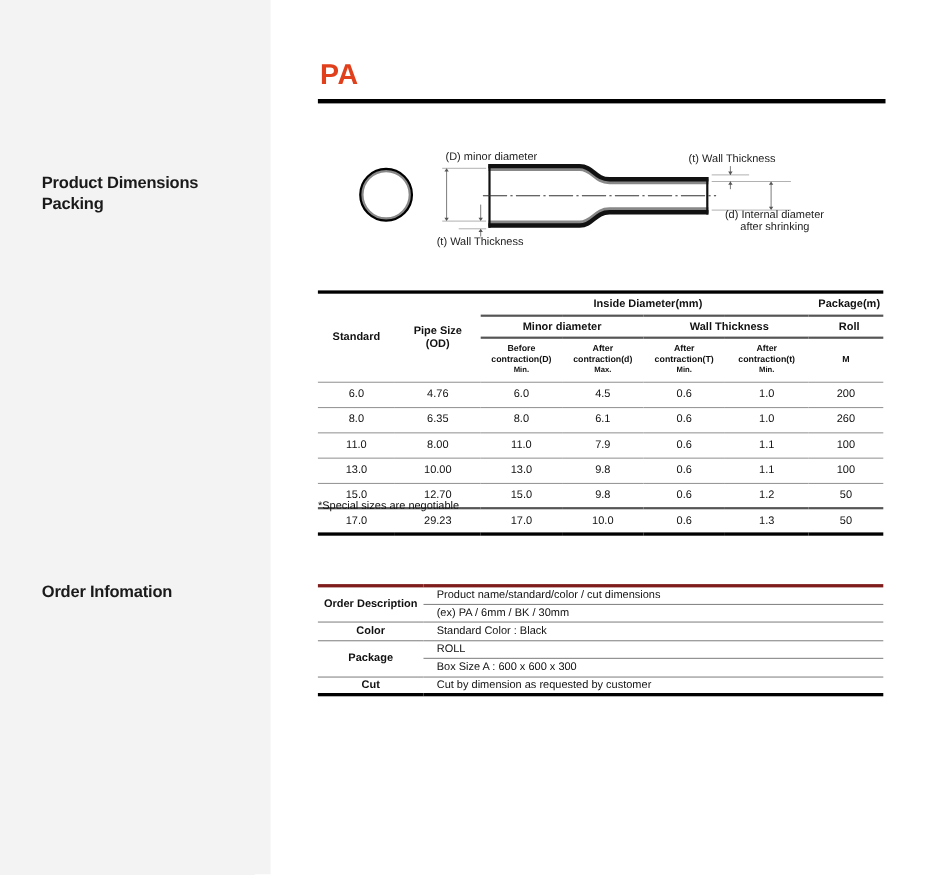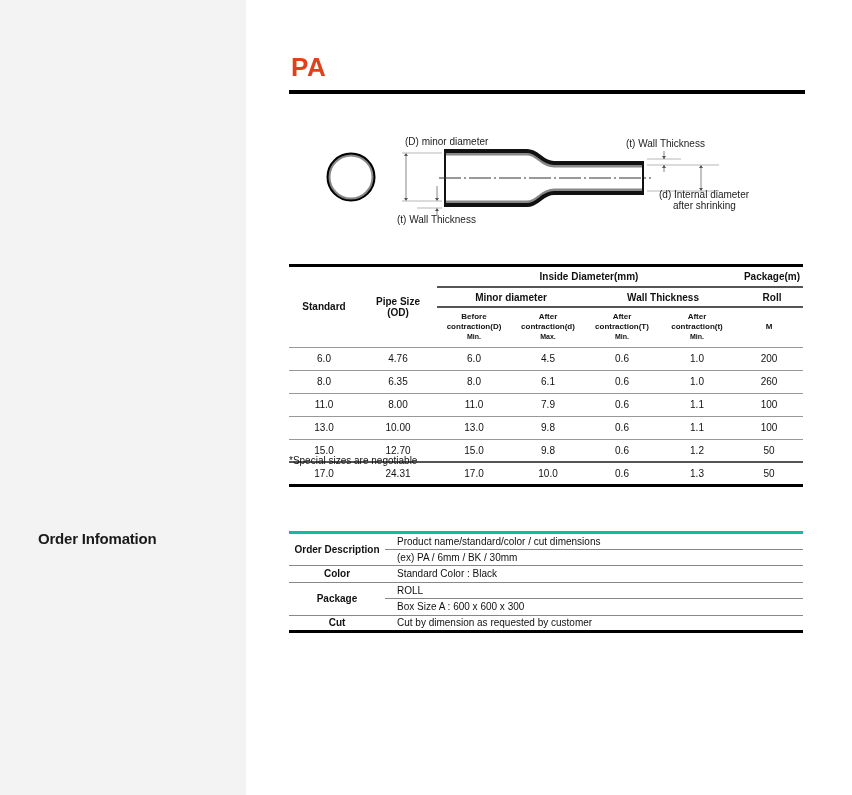--- a/index.html
+++ b/index.html
@@ -24,31 +24,35 @@
   .hdr3 th .small { font-size: 7px; }
   .ul { border-bottom: 2px solid #555; }
   .gap-l { padding-left: 6px !important; }
   .spec tbody td { height: 23px; border-bottom: 1px solid #999; font-size: 10px; }
   .spec tbody tr:first-child td { border-top: 1px solid #999; }
   .spec tbody tr.heavy-top td { border-top: 2px solid #555; }
   .spec tbody tr:last-child td { border-bottom: 3px solid #000; }
 
   .note { position: absolute; left: 289px; top: 455px; font-size: 10px; color: #111; }
 
-  .order { position: absolute; left: 289px; top: 531px; width: 514px; font-size: 10px; border-top: 3px solid #14b8a6; border-bottom: 3px solid #000; }
+  .order { position: absolute; left: 289px; top: 531px; width: 514px; font-size: 10px; border-top: 3px solid #7f1d1d; border-bottom: 3px solid #000; }
   .order td { height: 16.5px; padding: 0 2px; }
   .order .lbl { width: 96px; text-align: center; font-weight: bold; }
   .order .val { text-align: left; padding-left: 12px; }
   .order tr.sep td { border-top: 1px solid #888; }
   .order tr.subsep td.val { border-top: 1px solid #888; }
 </style>
 </head>
 <body>
 
 <div class="sidebar">
+  <div class="side-heading" style="top:157px;">
+    <div>Product Dimensions</div>
+    <div>Packing</div>
+  </div>
   <div class="side-heading" style="top:529px;">Order Infomation</div>
 </div>
 
 <div class="title" style="color: rgb(224, 64, 28);">PA</div>
 <div class="title-rule"></div>
 
 <svg class="diagram" viewBox="0 0 516 120" width="516" height="120">
 
   <g>
     <circle cx="62" cy="57" r="22" fill="#fff" stroke="#888" stroke-width="3"></circle>
@@ -175,21 +179,21 @@
       <td>15.0</td>
         <td>12.70</td>
         <td>15.0</td>
         <td>9.8</td>
         <td>0.6</td>
         <td>1.2</td>
         <td>50</td>
     </tr>
     <tr class="heavy-top">
       <td>17.0</td>
-        <td>24.31</td>
+        <td>29.23</td>
         <td>17.0</td>
         <td>10.0</td>
         <td>0.6</td>
         <td>1.3</td>
         <td>50</td>
     </tr>
   </tbody>
 </table>
 
 <div class="note">*Special sizes are negotiable</div>

